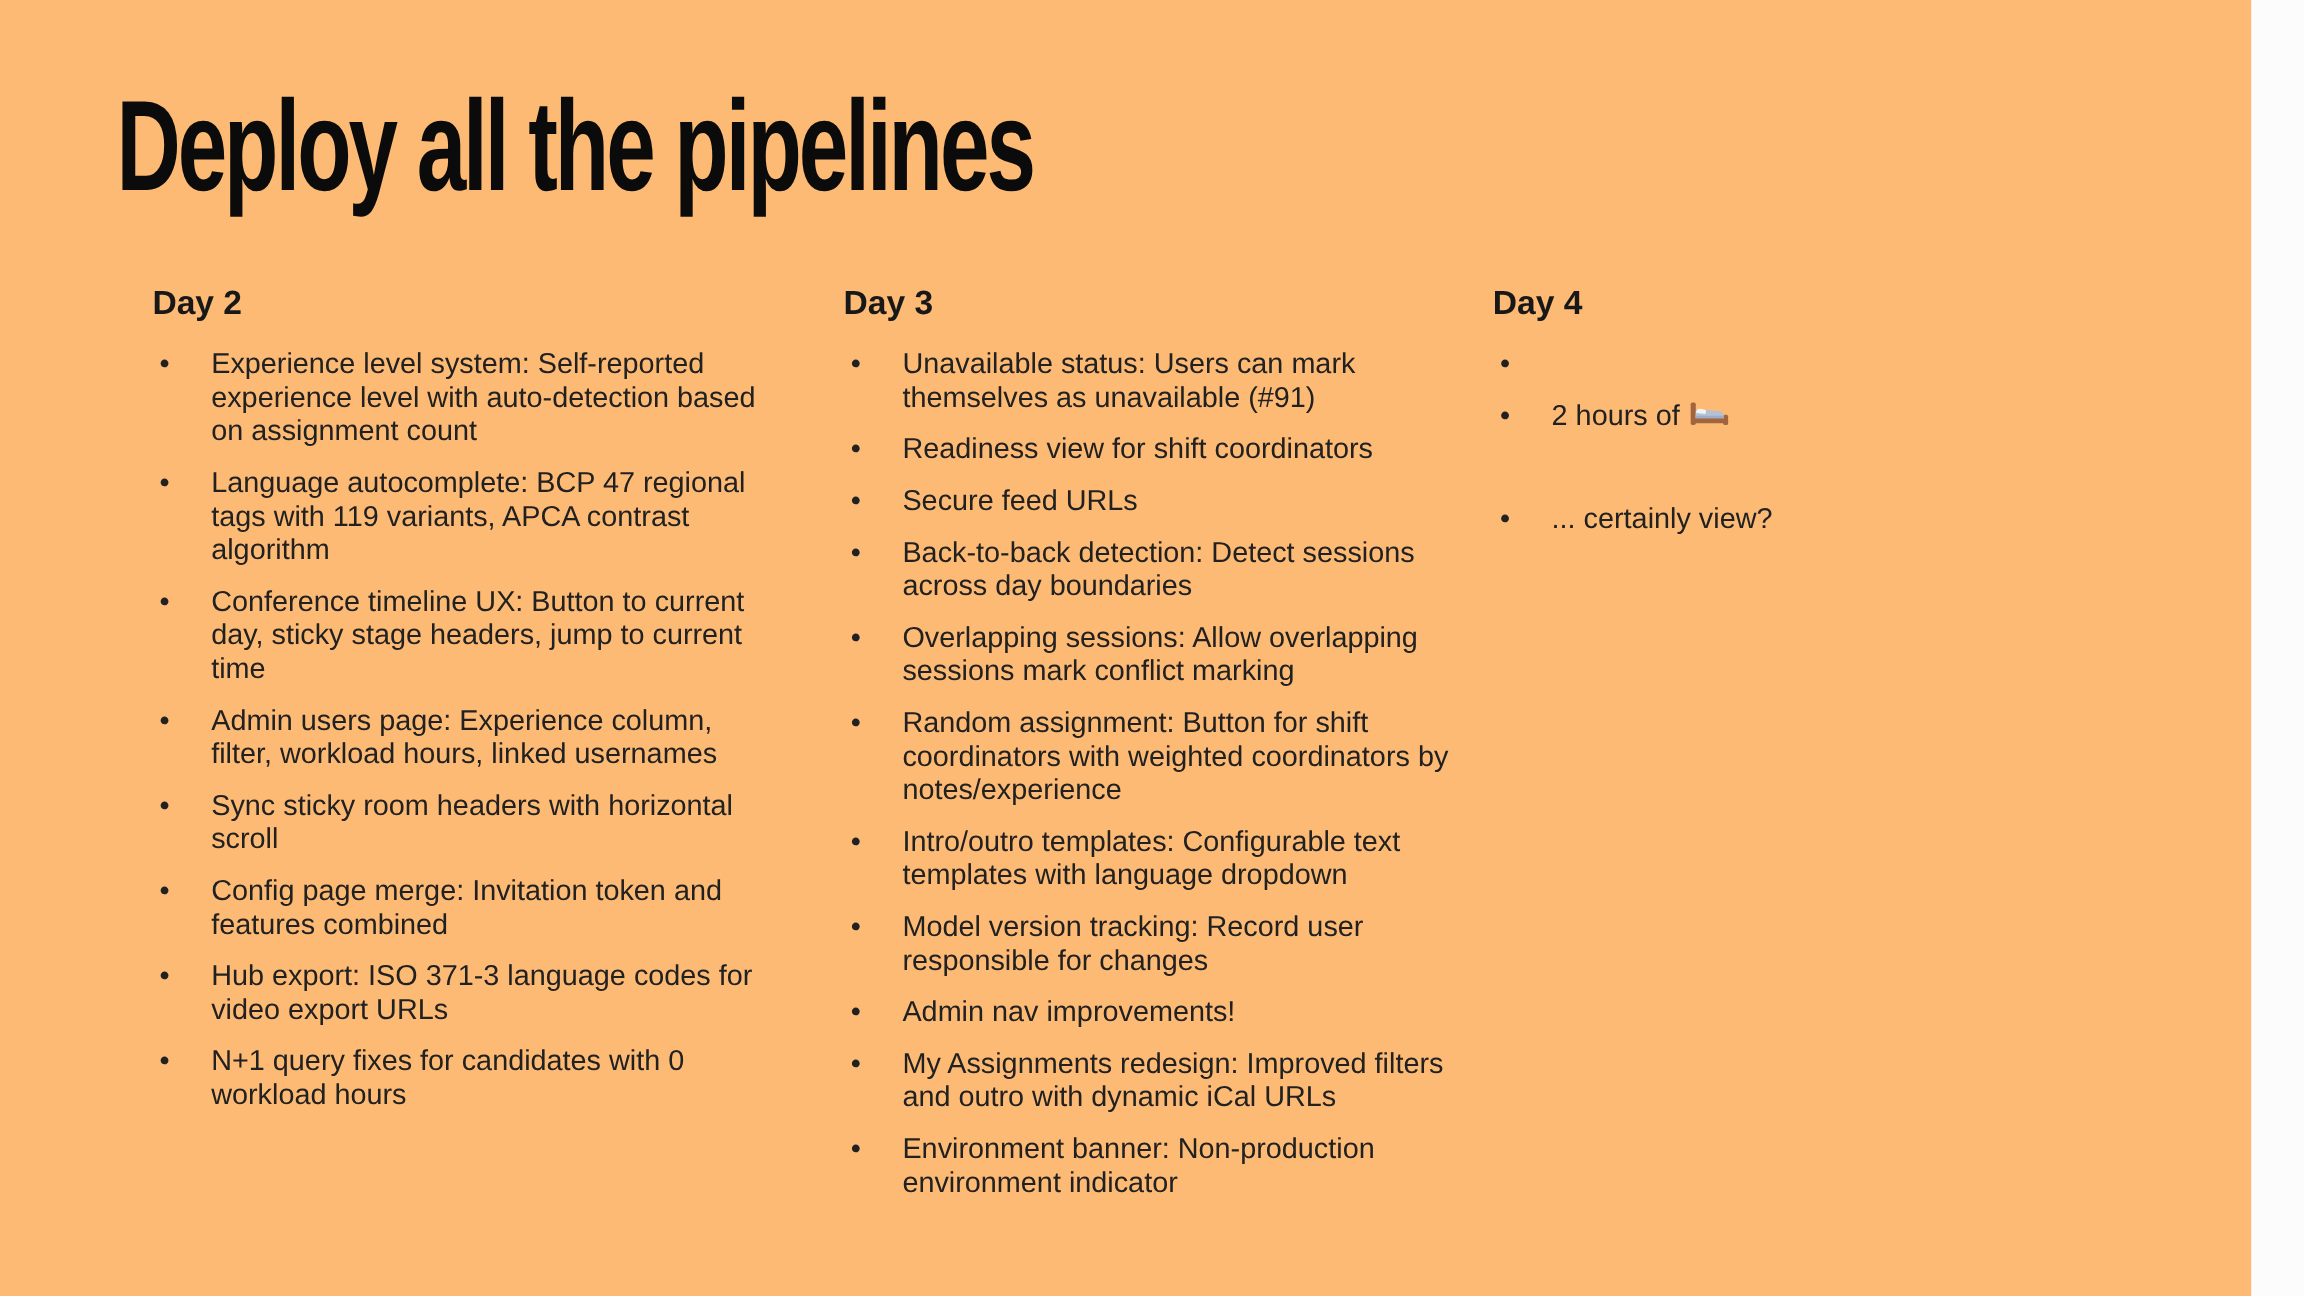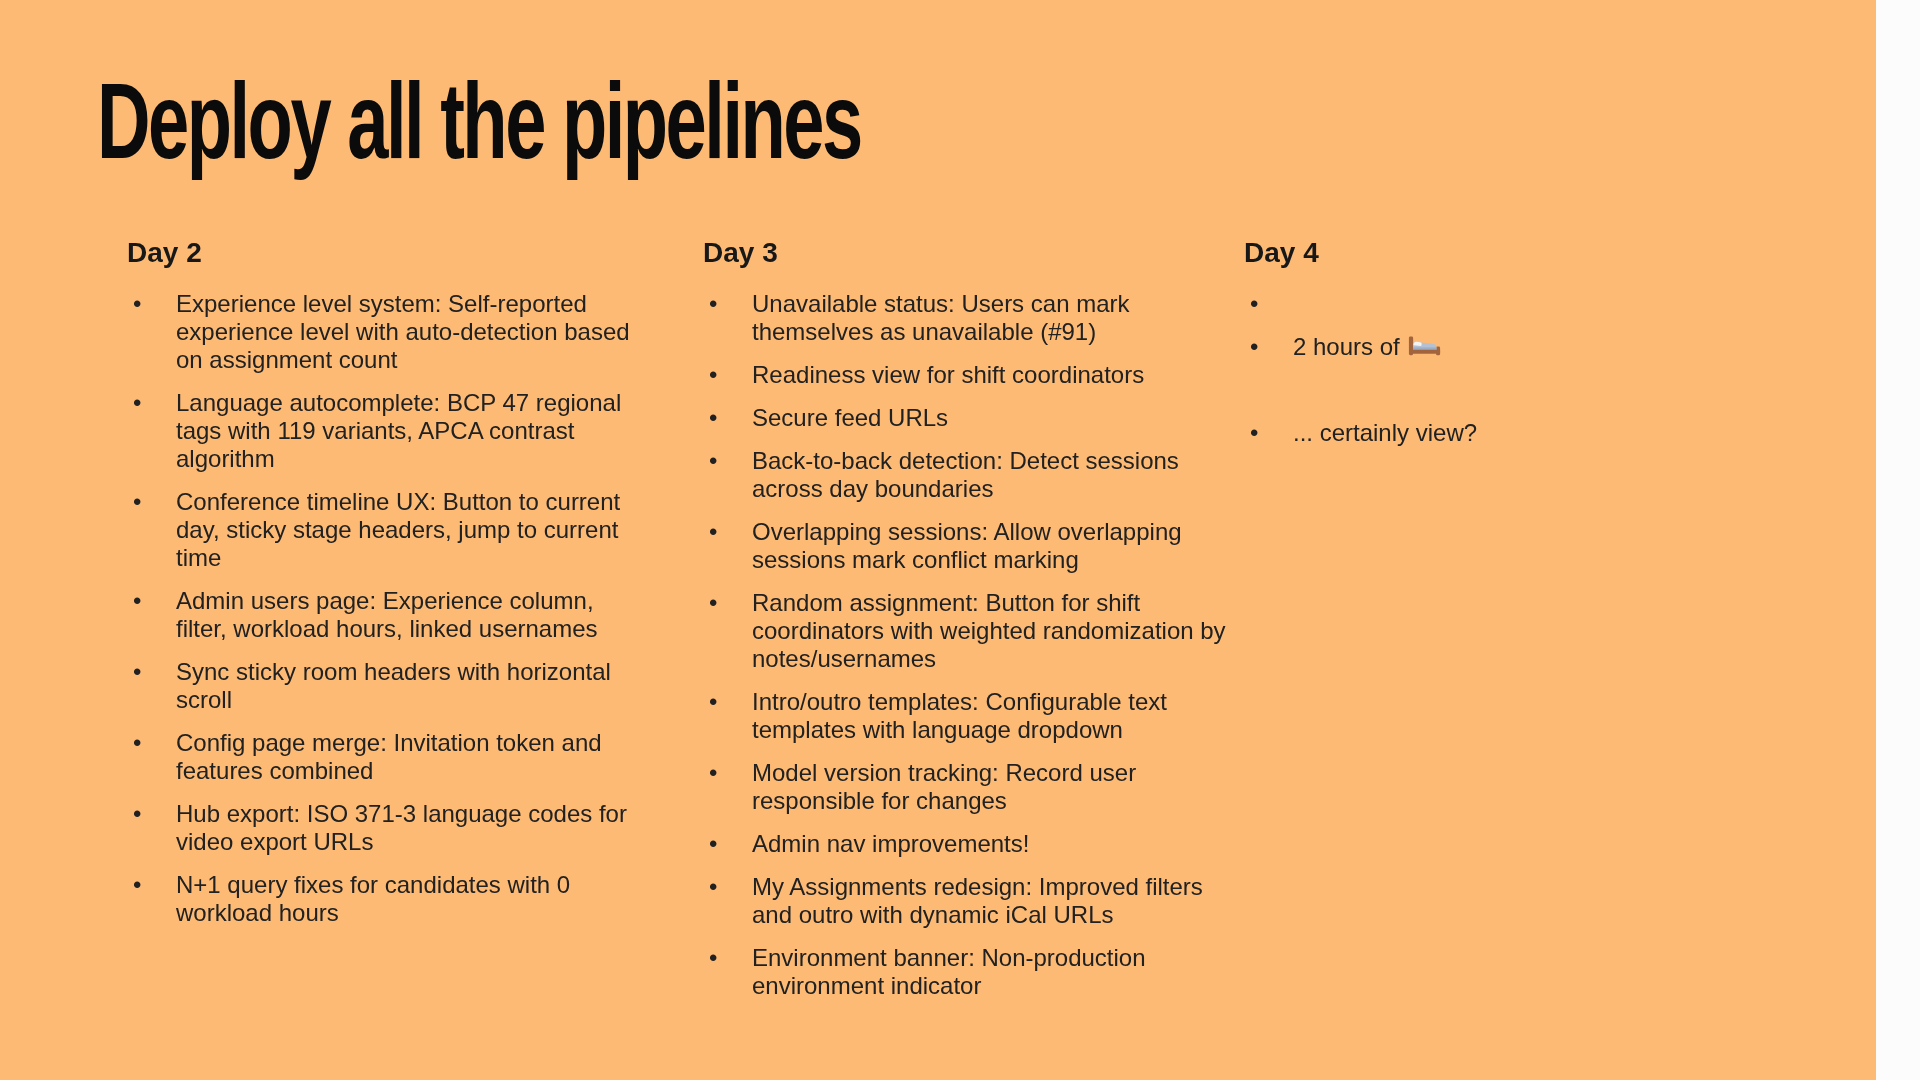--- a/index.html
+++ b/index.html
@@ -143,21 +143,21 @@
         <div class="bullet-item">
     <span class="bullet-dot">•</span>
     <span class="bullet-text">Back-to-back detection: Detect sessions across day boundaries</span>
   </div>
         <div class="bullet-item">
     <span class="bullet-dot">•</span>
     <span class="bullet-text">Overlapping sessions: Allow overlapping sessions mark conflict marking</span>
   </div>
         <div class="bullet-item">
     <span class="bullet-dot">•</span>
-    <span class="bullet-text">Random assignment: Button for shift coordinators with weighted randomization by notes/usernames</span>
+    <span class="bullet-text">Random assignment: Button for shift coordinators with weighted coordinators by notes/experience</span>
   </div>
         <div class="bullet-item">
     <span class="bullet-dot">•</span>
     <span class="bullet-text">Intro/outro templates: Configurable text templates with language dropdown</span>
   </div>
         <div class="bullet-item">
     <span class="bullet-dot">•</span>
     <span class="bullet-text">Model version tracking: Record user responsible for changes</span>
   </div>
         <div class="bullet-item">

